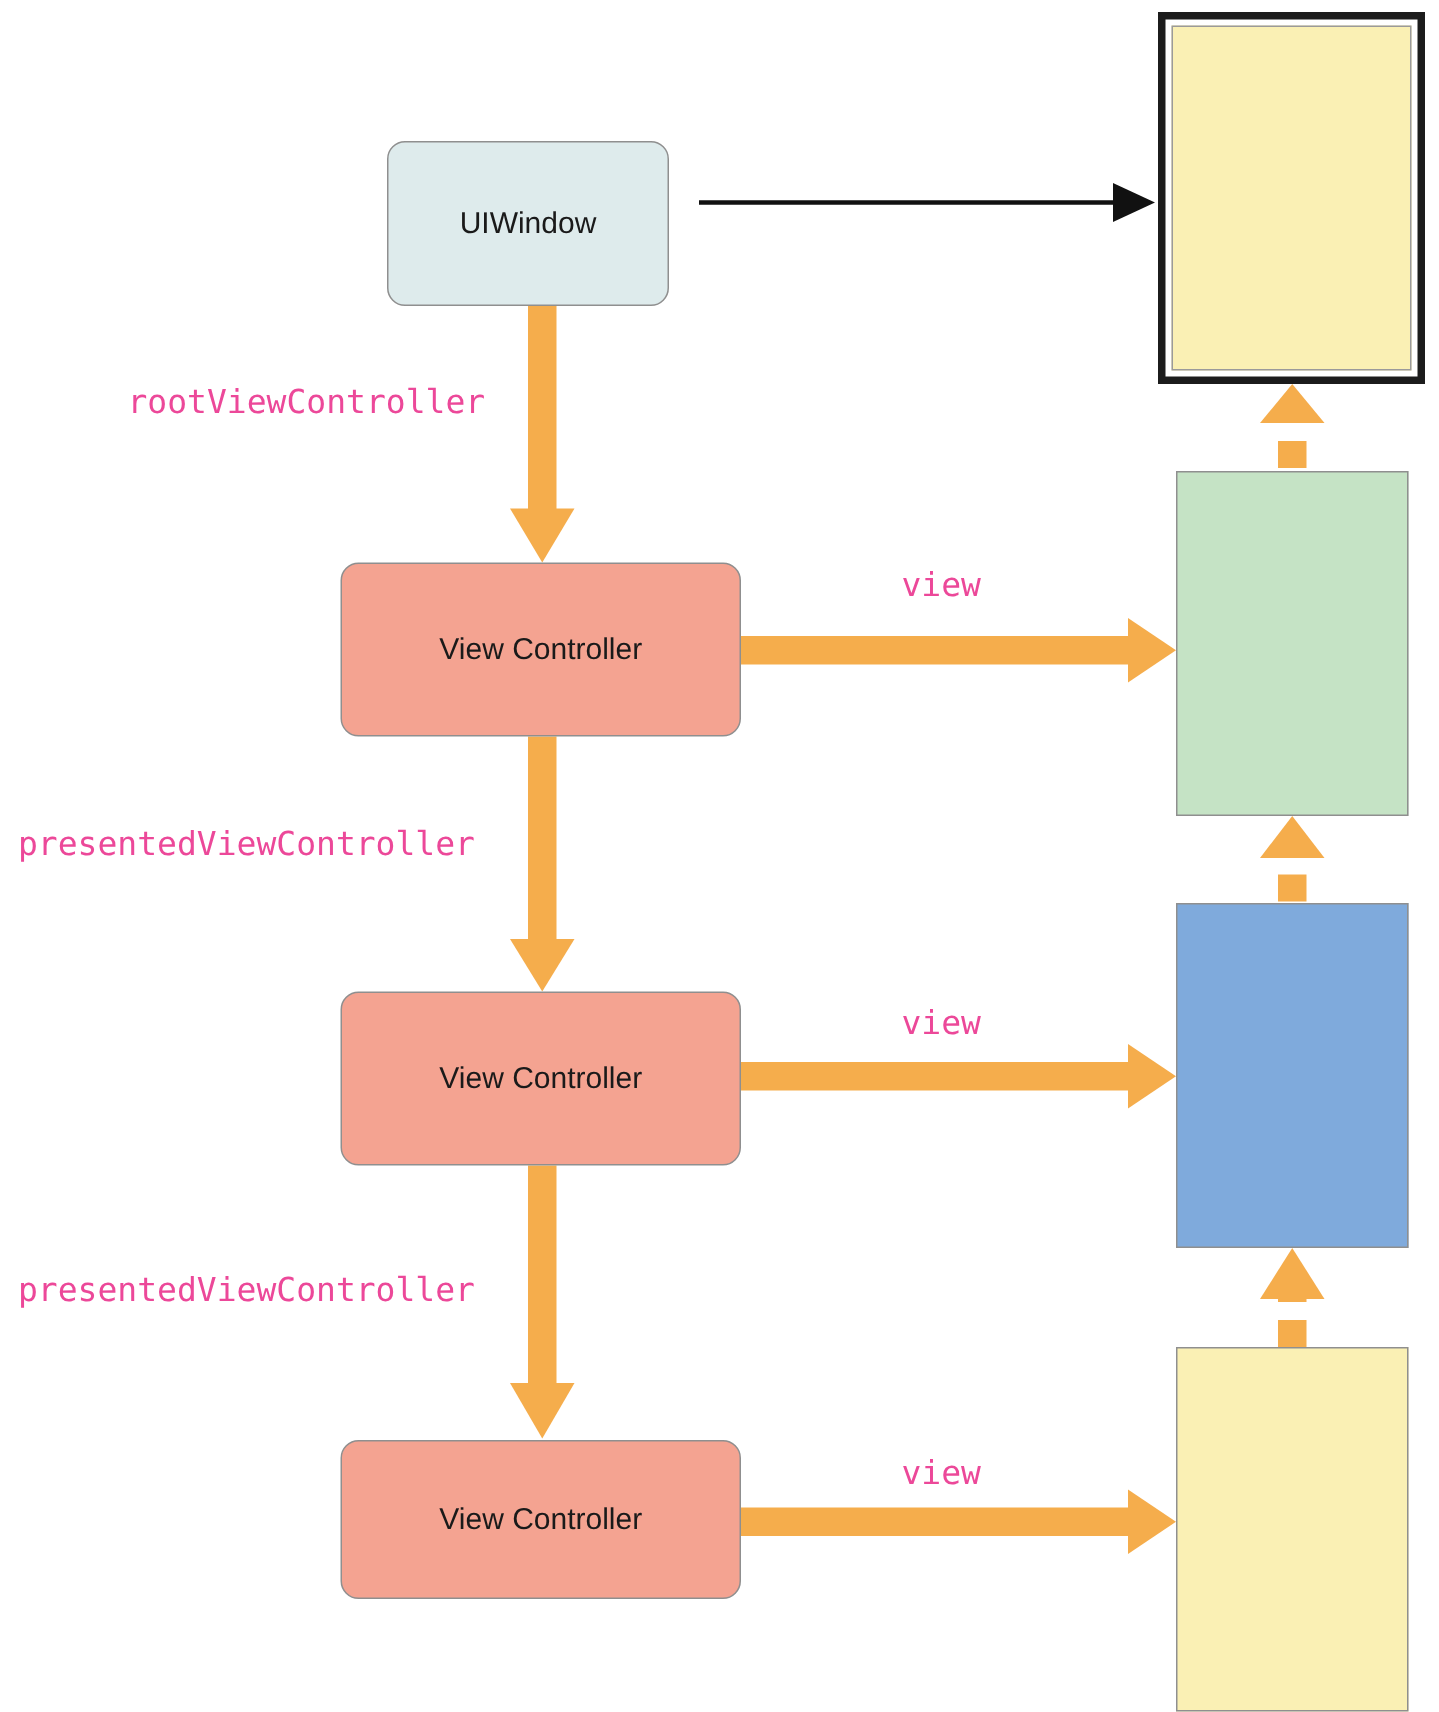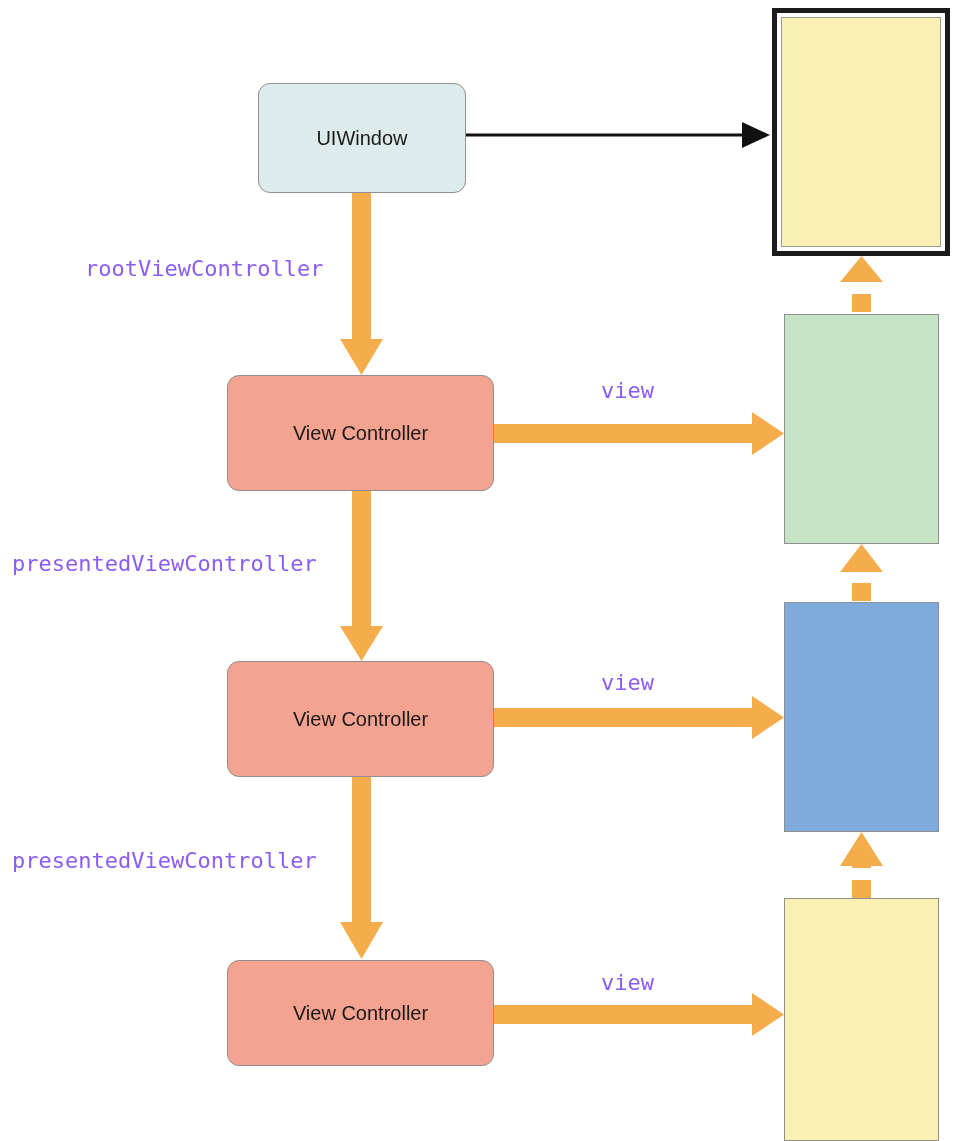--- a/index.html
+++ b/index.html
@@ -51,21 +51,21 @@
   .screen-inner {
     box-sizing: border-box;
     width: 100%;
     height: 100%;
     border: 1.6px solid #9a9a9a;
   }
   .edge-label {
     position: absolute;
     font-family: "DejaVu Sans Mono", "Liberation Mono", monospace;
     font-size: 22px;
-    color: #8b5cf6;
+    color: #ec4899;
     white-space: nowrap;
     line-height: 1;
   }
   svg.arrows {
     position: absolute;
     left: 0; top: 0;
     width: 959px;
     height: 1141px;
     overflow: visible;
     pointer-events: none;
@@ -122,21 +122,21 @@
       <line x1="861.5" y1="601" x2="861.5" y2="572" stroke="#F5AD4C" stroke-width="19" stroke-dasharray="18 12"></line>
       <polygon points="840,572 883,572 861.5,544" fill="#F5AD4C"></polygon>
     </g>
 
     <g>
       <line x1="861.5" y1="898" x2="861.5" y2="866" stroke="#F5AD4C" stroke-width="19" stroke-dasharray="18 12"></line>
       <polygon points="840,866 883,866 861.5,832" fill="#F5AD4C"></polygon>
     </g>
   </svg>
 
-  <div class="node rounded" style="left:258px; top:83px; width:208px; height:110px; background:#DEEBEC;">
+  <div class="node rounded" style="left:258px; top:94px; width:188px; height:110px; background:#DEEBEC;">
     <span class="node-label">UIWindow</span>
   </div>
 
   <div class="node rounded" style="left:227px; top:375px; width:267px; height:116px; background:#F4A391;">
     <span class="node-label">View Controller</span>
   </div>
 
   <div class="node rounded" style="left:227px; top:661px; width:267px; height:116px; background:#F4A391;">
     <span class="node-label">View Controller</span>
   </div>

